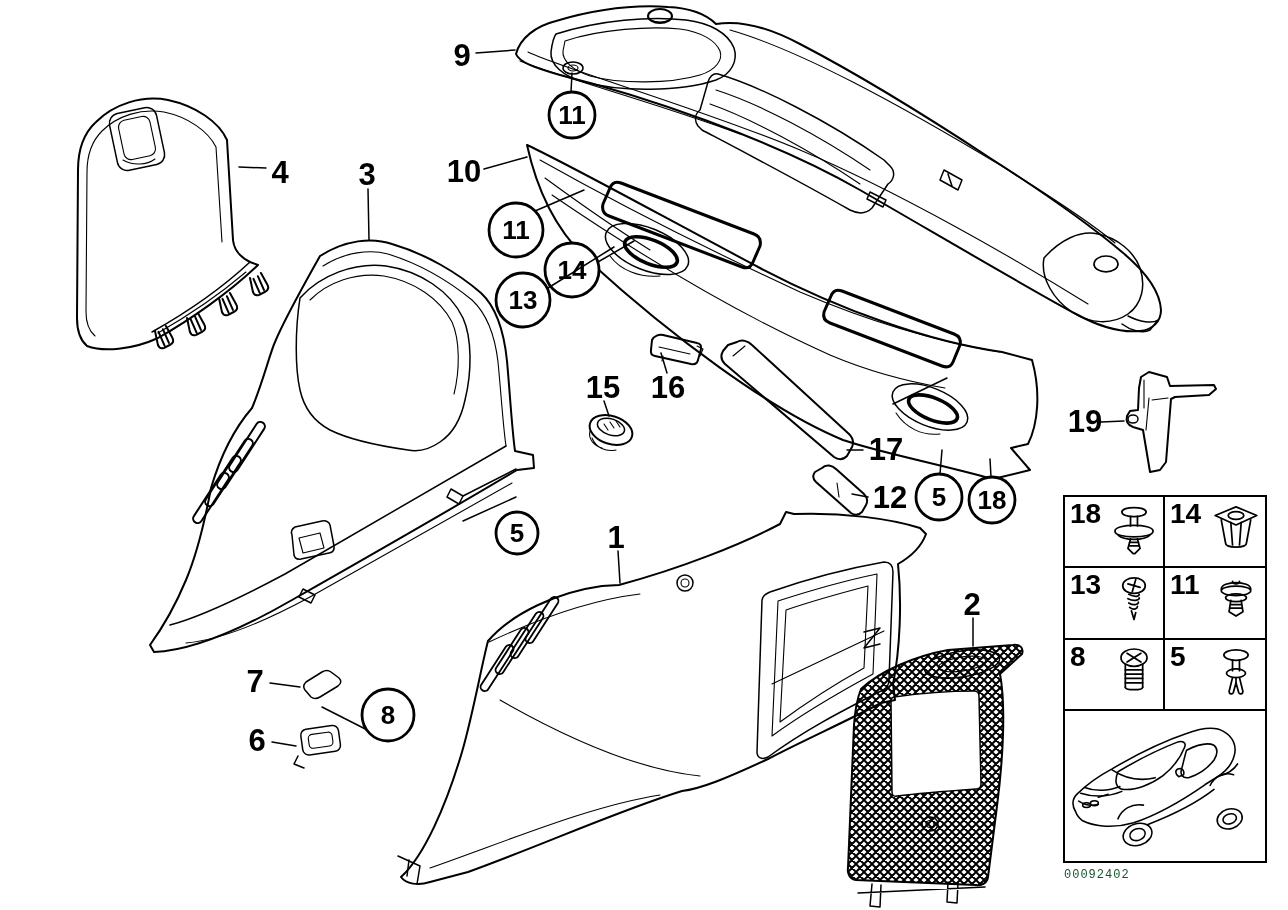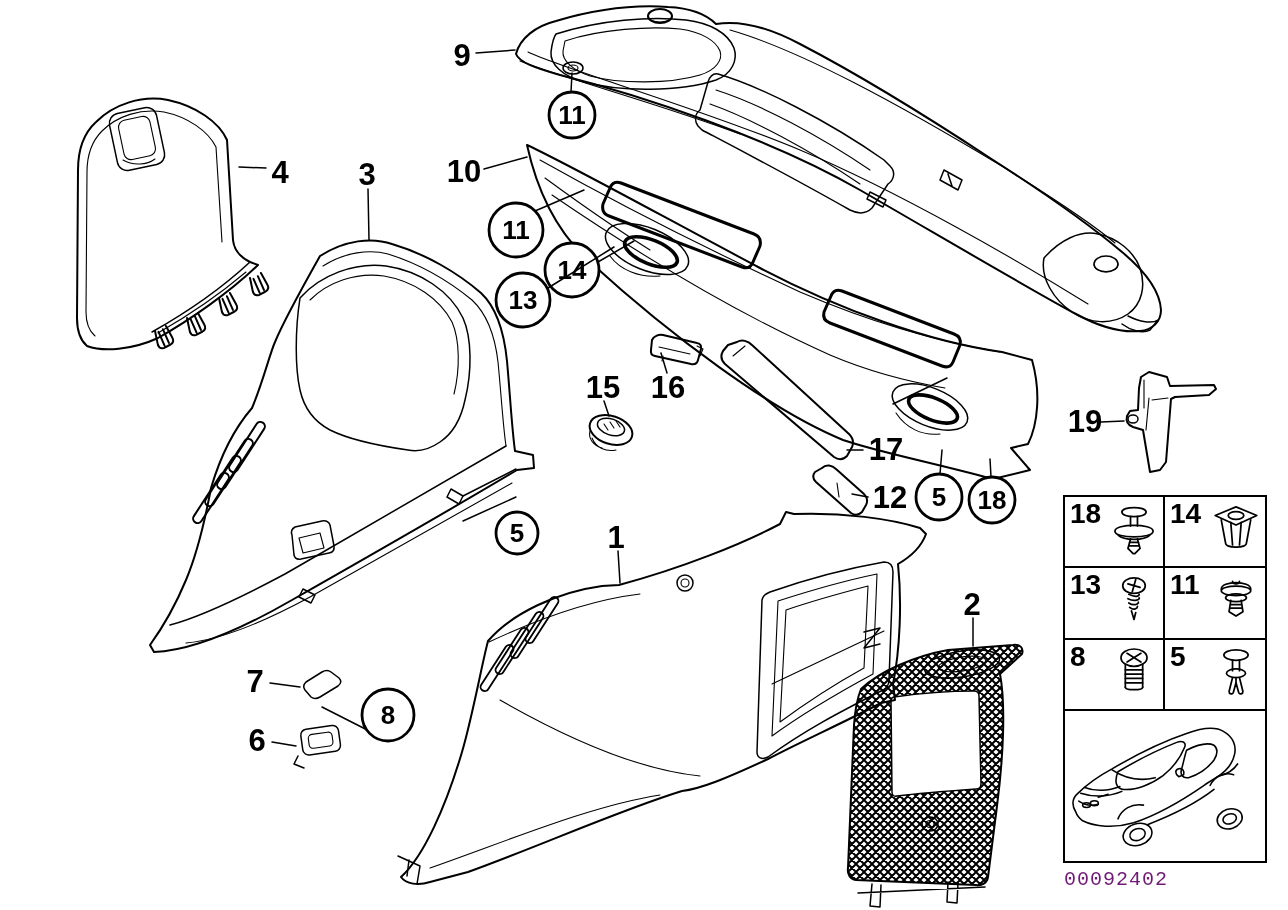--- a/index.html
+++ b/index.html
@@ -29,21 +29,21 @@
   }
   .lg-cell{position:relative;border-right:2.5px solid #000;border-bottom:2.5px solid #000;}
   .lg-cell:nth-of-type(even){border-right:none;}
   .lg-num{position:absolute;left:5px;top:1px;font-weight:bold;font-size:28px;}
   .lg-icon{position:absolute;right:3px;top:50%;transform:translateY(-50%);width:52px;height:60px;}
   #car-cell{grid-column:1 / 3;border:none;position:relative;}
   #car-cell svg{position:absolute;left:0;top:0;width:100%;height:100%;}
   #car-cell path,#car-cell ellipse{fill:none;stroke:#000;stroke-width:1.6;stroke-linecap:round;stroke-linejoin:round;}
   #id-code{
     position:absolute;left:1064px;top:868px;font-family:"Liberation Mono",monospace;
-    font-size:20px;letter-spacing:1px;color:#701a75;text-align:center;
+    font-size:12px;letter-spacing:1px;color:#14532d;text-align:center;
   }
 </style>
 </head>
 <body>
 
 <svg id="art" width="1288" height="910" viewBox="0 0 1288 910">
   <defs>
     <pattern id="crosshatch" width="8" height="8" patternUnits="userSpaceOnUse">
       <path d="M0,0 L8,8 M8,0 L0,8" stroke="#000" stroke-width="0.7" fill="none"></path>
     </pattern>

